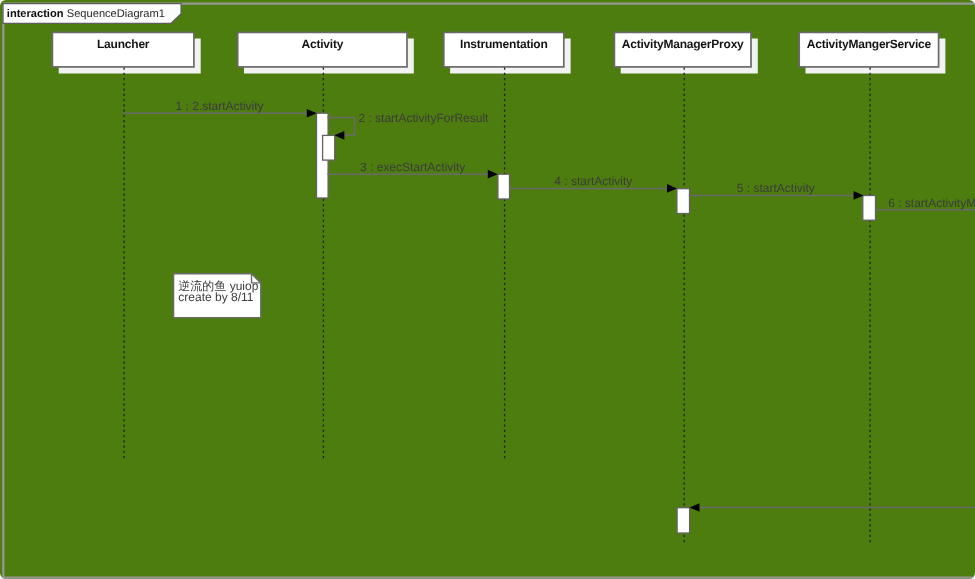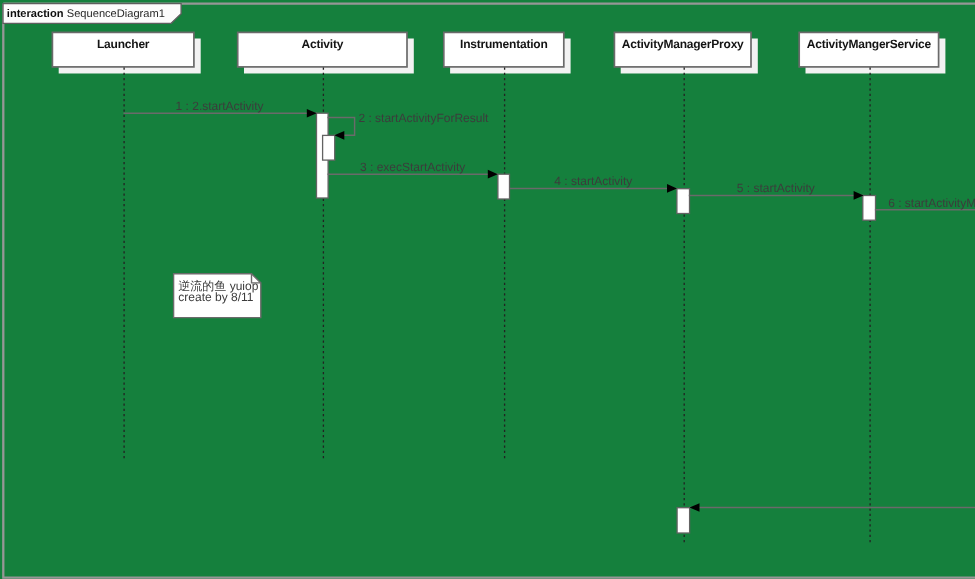--- a/index.html
+++ b/index.html
@@ -1,20 +1,20 @@
 <!DOCTYPE html>
 <html><head>
 <meta charset="utf-8">
 <title>SequenceDiagram1</title>
 <style>
   html,body{margin:0;padding:0;background:#ffffff;}
   body{width:975px;height:579px;overflow:hidden;
        font-family:"Liberation Sans",sans-serif;
        text-rendering:geometricPrecision;-webkit-font-smoothing:antialiased;}
-  #canvas{position:relative;width:975px;height:579px;background:#15803d;overflow:hidden;}
+  #canvas{position:relative;width:975px;height:579px;background:#4d7c0f;overflow:hidden;border-radius:6px;}
   #dia{position:absolute;left:0;top:0;}
   text{dominant-baseline:alphabetic;}
   .ll-title{font-family:"Liberation Sans",sans-serif;font-size:12px;font-weight:bold;fill:#141414;letter-spacing:-0.215px;}
   .msg-label{font-family:"Liberation Sans",sans-serif;font-size:12px;fill:#3c3c3c;}
   .frame-kind{font-family:"Liberation Sans",sans-serif;font-size:11.1px;font-weight:bold;fill:#0d0d0d;}
   .frame-name{font-family:"Liberation Sans",sans-serif;font-size:11.1px;fill:#262626;}
   .note-text{font-family:"Liberation Sans",sans-serif;font-size:12px;fill:#3c3c3c;}
 </style>
 </head>
 <body>

